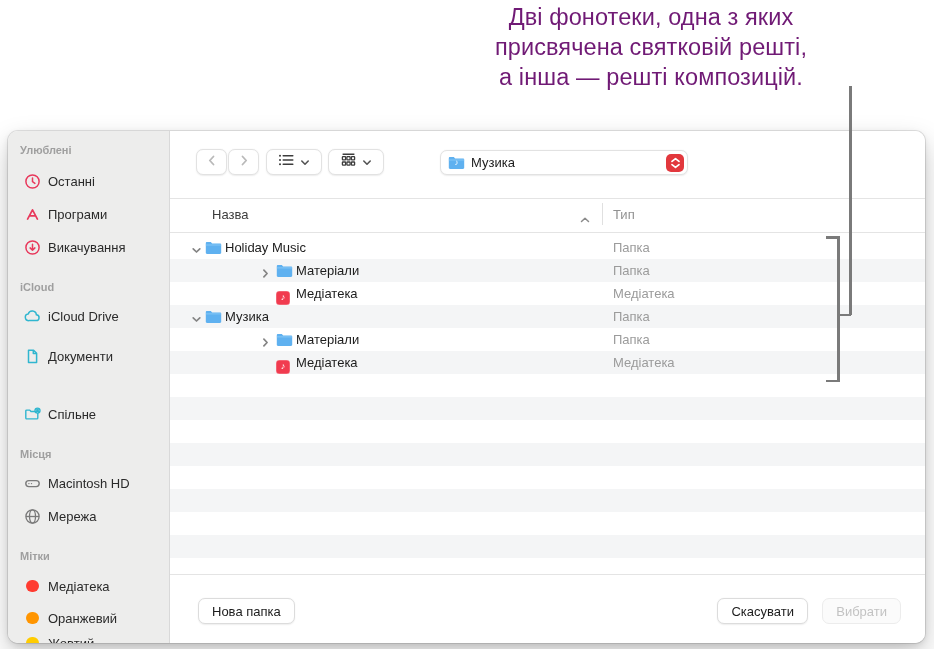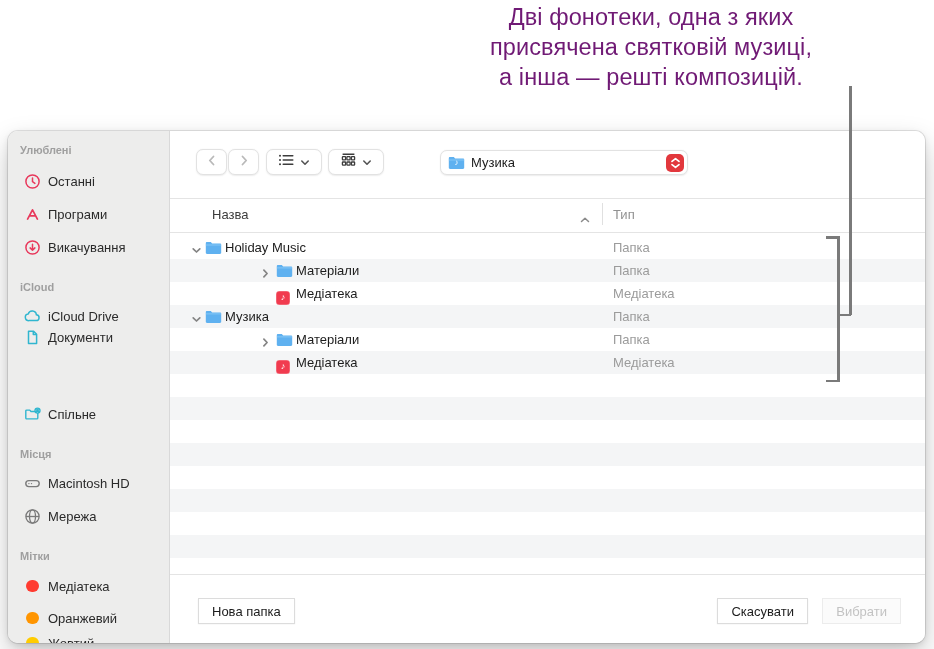--- a/index.html
+++ b/index.html
@@ -65,32 +65,32 @@
   .row .rname{position:absolute;top:3.5px;font-size:13px;color:#1c1c1c;white-space:nowrap;}
   .row .rtype{position:absolute;left:443px;top:3.5px;font-size:13px;color:#9b9b9b;}
   .lvl1 .disc{left:21px}.lvl1 .ficon{left:35px}.lvl1 .rname{left:55px}
   .lvl2 .disc{left:90px}.lvl2 .ficon{left:106px}.lvl2 .rname{left:126px}
   .music-app{display:inline-flex;width:14px;height:14px;border-radius:3.5px;background:#f13b4f;
     align-items:center;justify-content:center;color:#fff;font-size:9px;line-height:1;
     box-shadow:inset 0 0 0 .5px rgba(255,255,255,.4);}
 
   
   .fbtn{position:absolute;top:467px;height:26px;padding:0 13px;background:#fff;border:1px solid #dcdcdc;
-    border-radius:0;box-sizing:border-box;display:flex;align-items:center;font-size:13px;color:#1c1c1c;
+    border-radius:7px;box-sizing:border-box;display:flex;align-items:center;font-size:13px;color:#1c1c1c;
     box-shadow:0 .5px 1.5px rgba(0,0,0,.07);cursor:default;white-space:nowrap;}
   .fbtn.disabled{background:#fbfbfb;border-color:#ececec;color:#c3c3c3;box-shadow:none;}
 </style>
 </head>
 <body>
 
 <div class="stage">
 
   <div class="callout">
     <div>Дві фонотеки, одна з яких</div>
-    <div>присвячена святковій музиці,</div>
+    <div>присвячена святковій решті,</div>
     <div>а інша — решті композицій.</div>
   </div>
   <div class="ann" style="left:849px;top:86px;width:2.5px;height:229px;"></div>
   <div class="ann" style="left:838px;top:313.5px;width:13px;height:2.5px;"></div>
   <div class="ann" style="left:837px;top:236px;width:2.5px;height:146px;"></div>
   <div class="ann" style="left:826px;top:236px;width:13.5px;height:2.5px;"></div>
   <div class="ann" style="left:826px;top:379.5px;width:13.5px;height:2.5px;"></div>
 
   <div class="window">
 
@@ -127,21 +127,21 @@
       <div class="sb-sec" style="top:150px">iCloud</div>
 
       <div class="sb-item" style="top:176px">
         <span class="sb-ic cyan">
           <svg viewBox="0 0 17 17" width="17" height="17" fill="none" stroke="currentColor" stroke-width="1.5" stroke-linejoin="round">
               <path d="M5 12.6h6.9a2.9 2.9 0 0 0 .5-5.8 4.2 4.2 0 0 0-8.2-.7A3.1 3.1 0 0 0 5 12.6z"></path>
             </svg>
           </span>
         <span class="sb-lb">iCloud Drive</span>
       </div>
-      <div class="sb-item" style="top:197px">
+      <div class="sb-item" style="top:216px">
         <span class="sb-ic cyan">
           <svg viewBox="0 0 17 17" width="17" height="17" fill="none" stroke="currentColor" stroke-width="1.5" stroke-linejoin="round">
               <path d="M4.5 2.2h5.1l3 3.1v9.3H4.5z"></path>
               <path d="M9.3 2.4v3.2h3.1"></path>
             </svg>
           </span>
         <span class="sb-lb">Документи</span>
       </div>
       <div class="sb-item" style="top:274px">
         <span class="sb-ic cyan">

